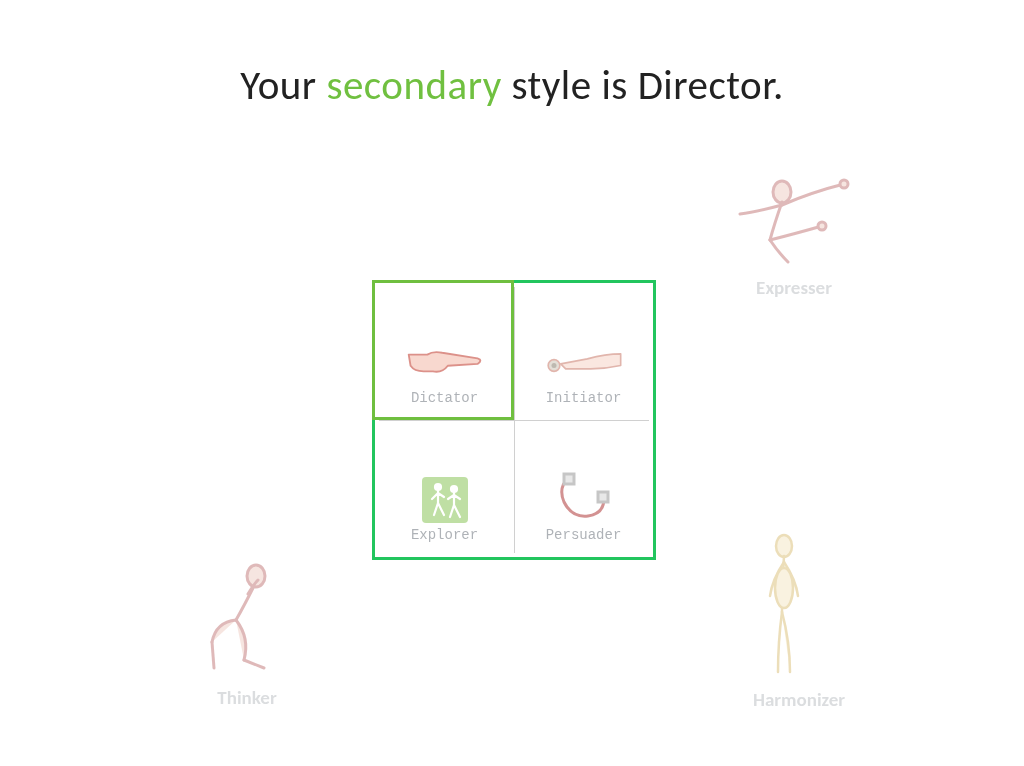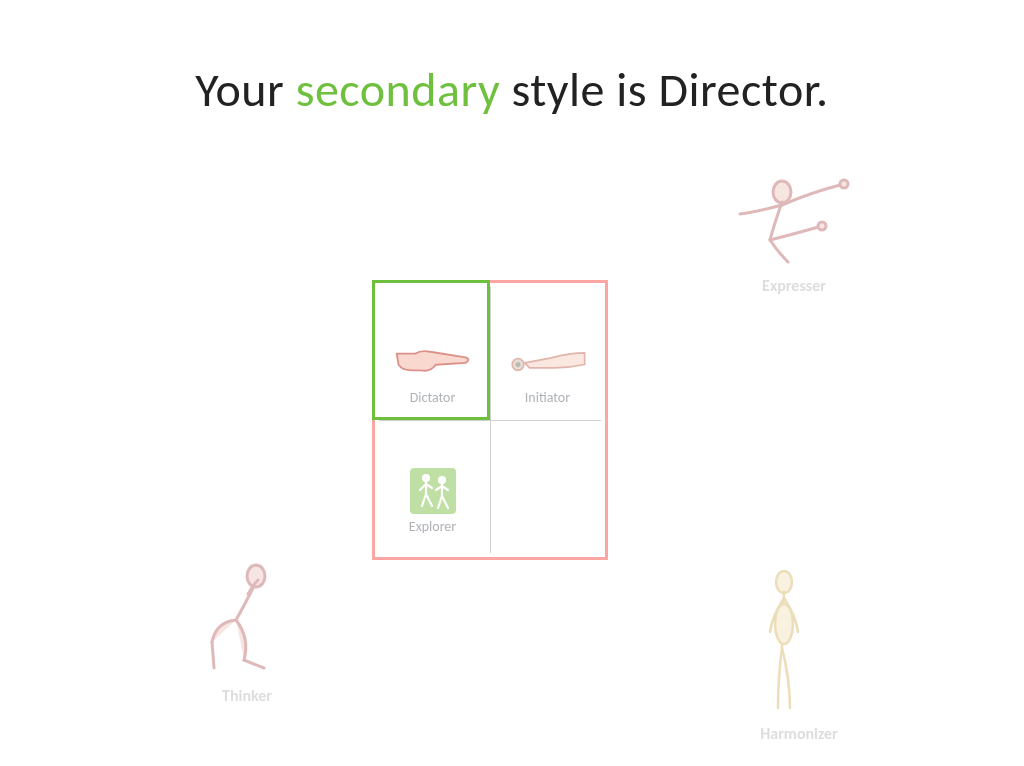--- a/index.html
+++ b/index.html
@@ -1,54 +1,55 @@
 <!DOCTYPE html>
 <html><head>
 <meta charset="utf-8">
 <style>
   * { box-sizing: border-box; margin: 0; padding: 0; }
   html, body { width: 1024px; height: 766px; background: #ffffff; font-family: "Segoe UI", "Calibri", Arial, sans-serif; overflow: hidden; }
   .slide { position: relative; width: 1024px; height: 766px; }
 
   
-  .title { position: absolute; top: 60px; left: 0; width: 100%; text-align: center; font-size: 48px; font-weight: 400; color: #222; letter-spacing: 0.5px; }
+  .title { position: absolute; top: 60px; left: 0; width: 100%; text-align: center; font-size: 41px; font-weight: 400; color: #222; letter-spacing: 0.5px; }
   .title .accent { color: #70c040; }
 
   
   .corner { position: absolute; text-align: center; opacity: 0.35; }
   .corner .fig { display: block; margin: 0 auto 6px; }
-  .corner .lbl { font-size: 16px; color: #9aa0a6; font-weight: 600; }
+  .corner .lbl { font-size: 19px; color: #9aa0a6; font-weight: 600; }
 
   .tl { top: 170px; left: 210px; width: 110px; }
   .tr { top: 170px; right: 160px; width: 140px; }
   .bl { top: 560px; left: 192px; width: 110px; }
-  .br { top: 568px; right: 170px; width: 110px; }
+  .br { top: 532px; right: 170px; width: 110px; }
 
   
   .grid-outer {
     position: absolute;
     top: 280px;
     left: 372px;
-    width: 236px;
+    width: 284px;
     height: 280px;
-    border: 3px solid #fca5a5;
+    border: 3px solid #22c55e;
+    font-family: Liberation Mono, monospace;
   }
   .quad {
     position: absolute;
     width: 50%;
     height: 50%;
     display: flex;
     flex-direction: column;
     align-items: center;
     justify-content: flex-end;
     padding-bottom: 14px;
   }
   .q-tl { top: 0; left: 0; }
   .q-tr { top: 0; right: 0; }
-  .q-bl { bottom: 8px; left: 0; }
+  .q-bl { bottom: 0; left: 0; }
   .q-br { bottom: 0; right: 0; }
 
   
   .divider-v, .divider-h { position: absolute; background: #d0d0d0; }
   .divider-v { top: 4px; bottom: 4px; left: 50%; width: 1px; }
   .divider-h { left: 4px; right: 4px; top: 50%; height: 1px; }
 
   
   .highlight-tl {
     position: absolute;
@@ -164,17 +165,29 @@
             <circle cx="18" cy="12" r="3" fill="#fff"></circle>
             <path d="M18 15 L18 28 M18 18 L12 24 M18 18 L24 22 M18 28 L14 40 M18 28 L24 40"></path>
             <circle cx="34" cy="14" r="3" fill="#fff"></circle>
             <path d="M34 17 L34 30 M34 20 L28 24 M34 20 L40 24 M34 30 L30 42 M34 30 L40 42"></path>
           </g>
         </svg>
       </span>
       <div class="qlabel">Explorer</div>
     </div>
 
+    <div class="quad q-br">
+      <span class="icon-wrap">
+        <svg width="60" height="56" viewBox="0 0 60 56">
+          <g stroke="#b03a3a" stroke-width="3" fill="none" stroke-linecap="round">
+            <path d="M14 6 Q4 16 10 30 Q18 46 34 44 Q50 42 50 26"></path>
+            <rect x="10" y="2" width="10" height="10" fill="#d7d7d7" stroke="#999"></rect>
+            <rect x="44" y="20" width="10" height="10" fill="#d7d7d7" stroke="#999"></rect>
+          </g>
+        </svg>
+      </span>
+      <div class="qlabel">Persuader</div>
+    </div>
 
     <div class="highlight-tl"></div>
   </div>
 
 </div>
 
 </body></html>

